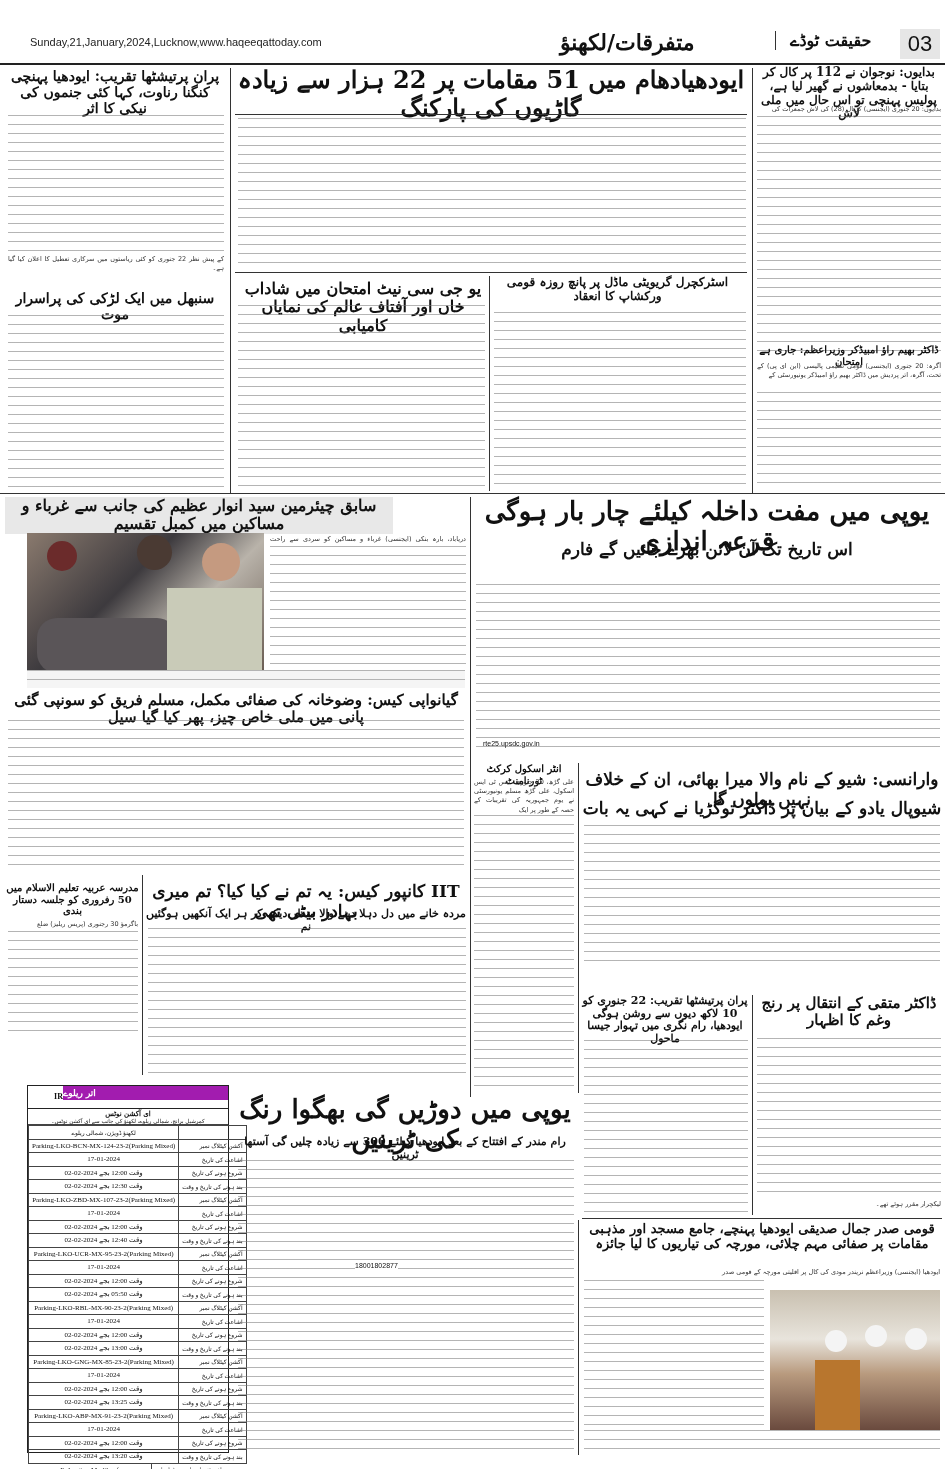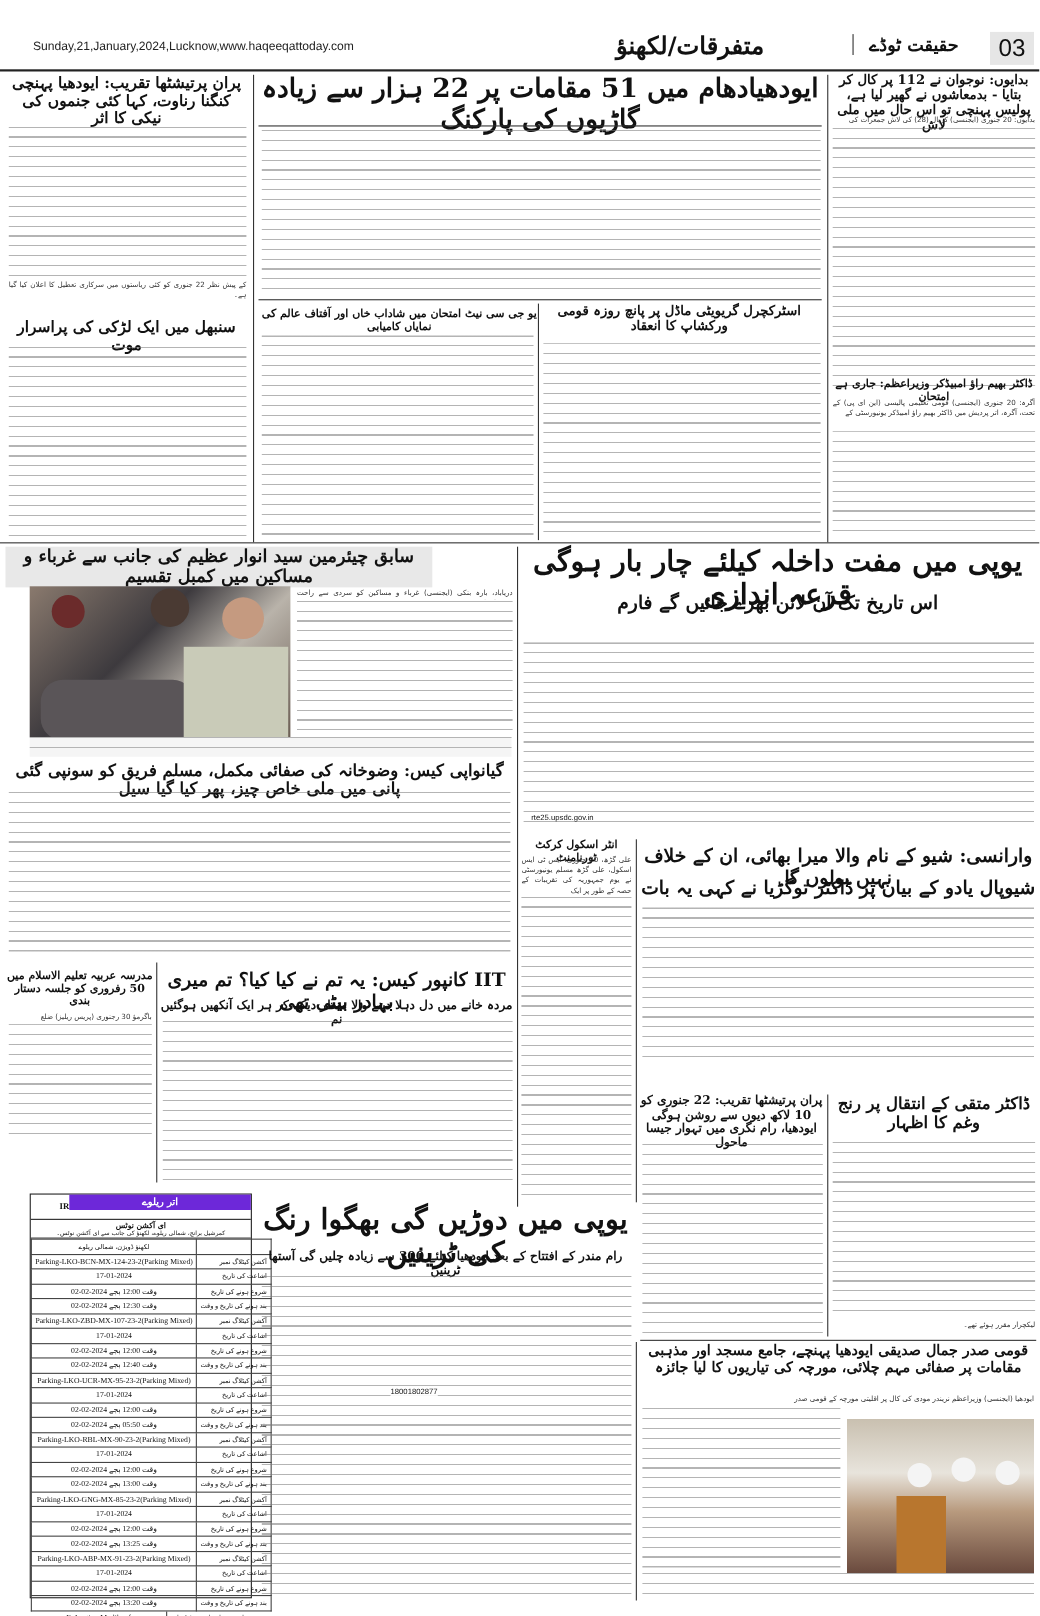--- a/index.html
+++ b/index.html
@@ -11,21 +11,21 @@
 .hdr .brand{left:775px;top:6px;font:bold 16px "DejaVu Serif",serif;direction:rtl;border-left:1px solid #333;padding-left:14px}
 .hdr .pg{left:900px;top:4px;width:40px;height:30px;background:#e6e6e6;font:22px "Liberation Sans",sans-serif;text-align:center;line-height:30px}
 .hl{font-family:"DejaVu Serif",serif;font-weight:bold;direction:rtl;text-align:center;color:#111;line-height:1.15}
 .body{direction:rtl;text-align:justify;font:6.5px/9.2px "DejaVu Sans",sans-serif;color:#333;overflow:hidden}
 .lines{background:repeating-linear-gradient(to bottom,#777 0 1px,transparent 1px 9px);opacity:.55}
 .vr{background:#333;width:1px}
 .hr{background:#333;height:1px}
 .photo{background:linear-gradient(135deg,#8a7a6e,#3d3a3e 40%,#b9b3aa 65%,#6b5e54);overflow:hidden}
 .photo .p{position:absolute;border-radius:50%}
 .notice{border:1px solid #222;background:#fff}
-.notice .bar{background:#6d28d9;color:#fff;font:bold 9px "DejaVu Serif",serif;direction:rtl;text-align:center;height:14px;line-height:14px}
+.notice .bar{background:#a21caf;color:#fff;font:bold 9px "DejaVu Serif",serif;direction:rtl;text-align:left;height:14px;line-height:14px}
 .ntab{width:100%;border-collapse:collapse;font:7px "Liberation Serif",serif}
 .ntab td{border:1px solid #444;height:13.5px;padding:0 3px;white-space:nowrap;overflow:hidden}
 .ntab td.l{text-align:center;width:62%}
 .ntab td.r{direction:rtl;text-align:right;font-size:6px}
 </style>
 </head>
 <body>
 
 <div class="abs hdr">
   <div class="abs date">Sunday,21,January,2024,Lucknow,www.haqeeqattoday.com</div>
@@ -42,21 +42,21 @@
 <div class="abs lines" style="left:8px;top:115px;width:216px;height:140px"></div>
 <div class="abs body" style="left:8px;top:255px;width:216px;height:30px">کے پیش نظر 22 جنوری کو کئی ریاستوں میں سرکاری تعطیل کا اعلان کیا گیا ہے۔</div>
 <div class="abs hl" style="left:5px;top:290px;width:220px;font-size:14px">سنبھل میں ایک لڑکی کی پراسرار موت</div>
 <div class="abs lines" style="left:8px;top:315px;width:216px;height:175px"></div>
 
 <div class="abs hl" style="left:235px;top:66px;width:512px;font-size:24px">ایودھیادھام میں 51 مقامات پر 22 ہزار سے زیادہ گاڑیوں کی پارکنگ</div>
 <div class="abs hr" style="left:235px;top:114px;width:512px"></div>
 <div class="abs lines" style="left:238px;top:118px;width:508px;height:150px"></div>
 <div class="abs hr" style="left:235px;top:272px;width:512px"></div>
 <div class="abs hl" style="left:490px;top:276px;width:255px;font-size:12px">اسٹرکچرل گریویٹی ماڈل پر پانچ روزہ قومی ورکشاپ کا انعقاد</div>
-<div class="abs hl" style="left:238px;top:280px;width:250px;font-size:10px">یو جی سی نیٹ امتحان میں شاداب خاں اور آفتاف عالم کی نمایاں کامیابی</div>
+<div class="abs hl" style="left:238px;top:280px;width:250px;font-size:16px">یو جی سی نیٹ امتحان میں شاداب خاں اور آفتاف عالم کی نمایاں کامیابی</div>
 <div class="abs vr" style="left:489px;top:276px;height:215px"></div>
 <div class="abs lines" style="left:494px;top:312px;width:252px;height:178px"></div>
 <div class="abs lines" style="left:238px;top:305px;width:247px;height:185px"></div>
 
 <div class="abs hl" style="left:756px;top:66px;width:186px;font-size:12px">بدایوں: نوجوان نے 112 پر کال کر بتایا - بدمعاشوں نے گھیر لیا ہے، پولیس پہنچی تو اس حال میں ملی لاش</div>
 <div class="abs body" style="left:757px;top:105px;width:184px;height:10px">بدایوں: 20 جنوری (ایجنسی) کرپال (28) کی لاش جمعرات کی</div>
 <div class="abs lines" style="left:757px;top:116px;width:184px;height:240px"></div>
 <div class="abs hl" style="left:756px;top:344px;width:186px;font-size:10px">ڈاکٹر بھیم راؤ امبیڈکر وزیراعظم: جاری ہے امتحان</div>
 <div class="abs body" style="left:757px;top:362px;width:184px;height:28px">آگرہ: 20 جنوری (ایجنسی) قومی تعلیمی پالیسی (این ای پی) کے تحت، آگرہ، اتر پردیش میں ڈاکٹر بھیم راؤ امبیڈکر یونیورسٹی کے</div>
 <div class="abs lines" style="left:757px;top:392px;width:184px;height:98px"></div>

